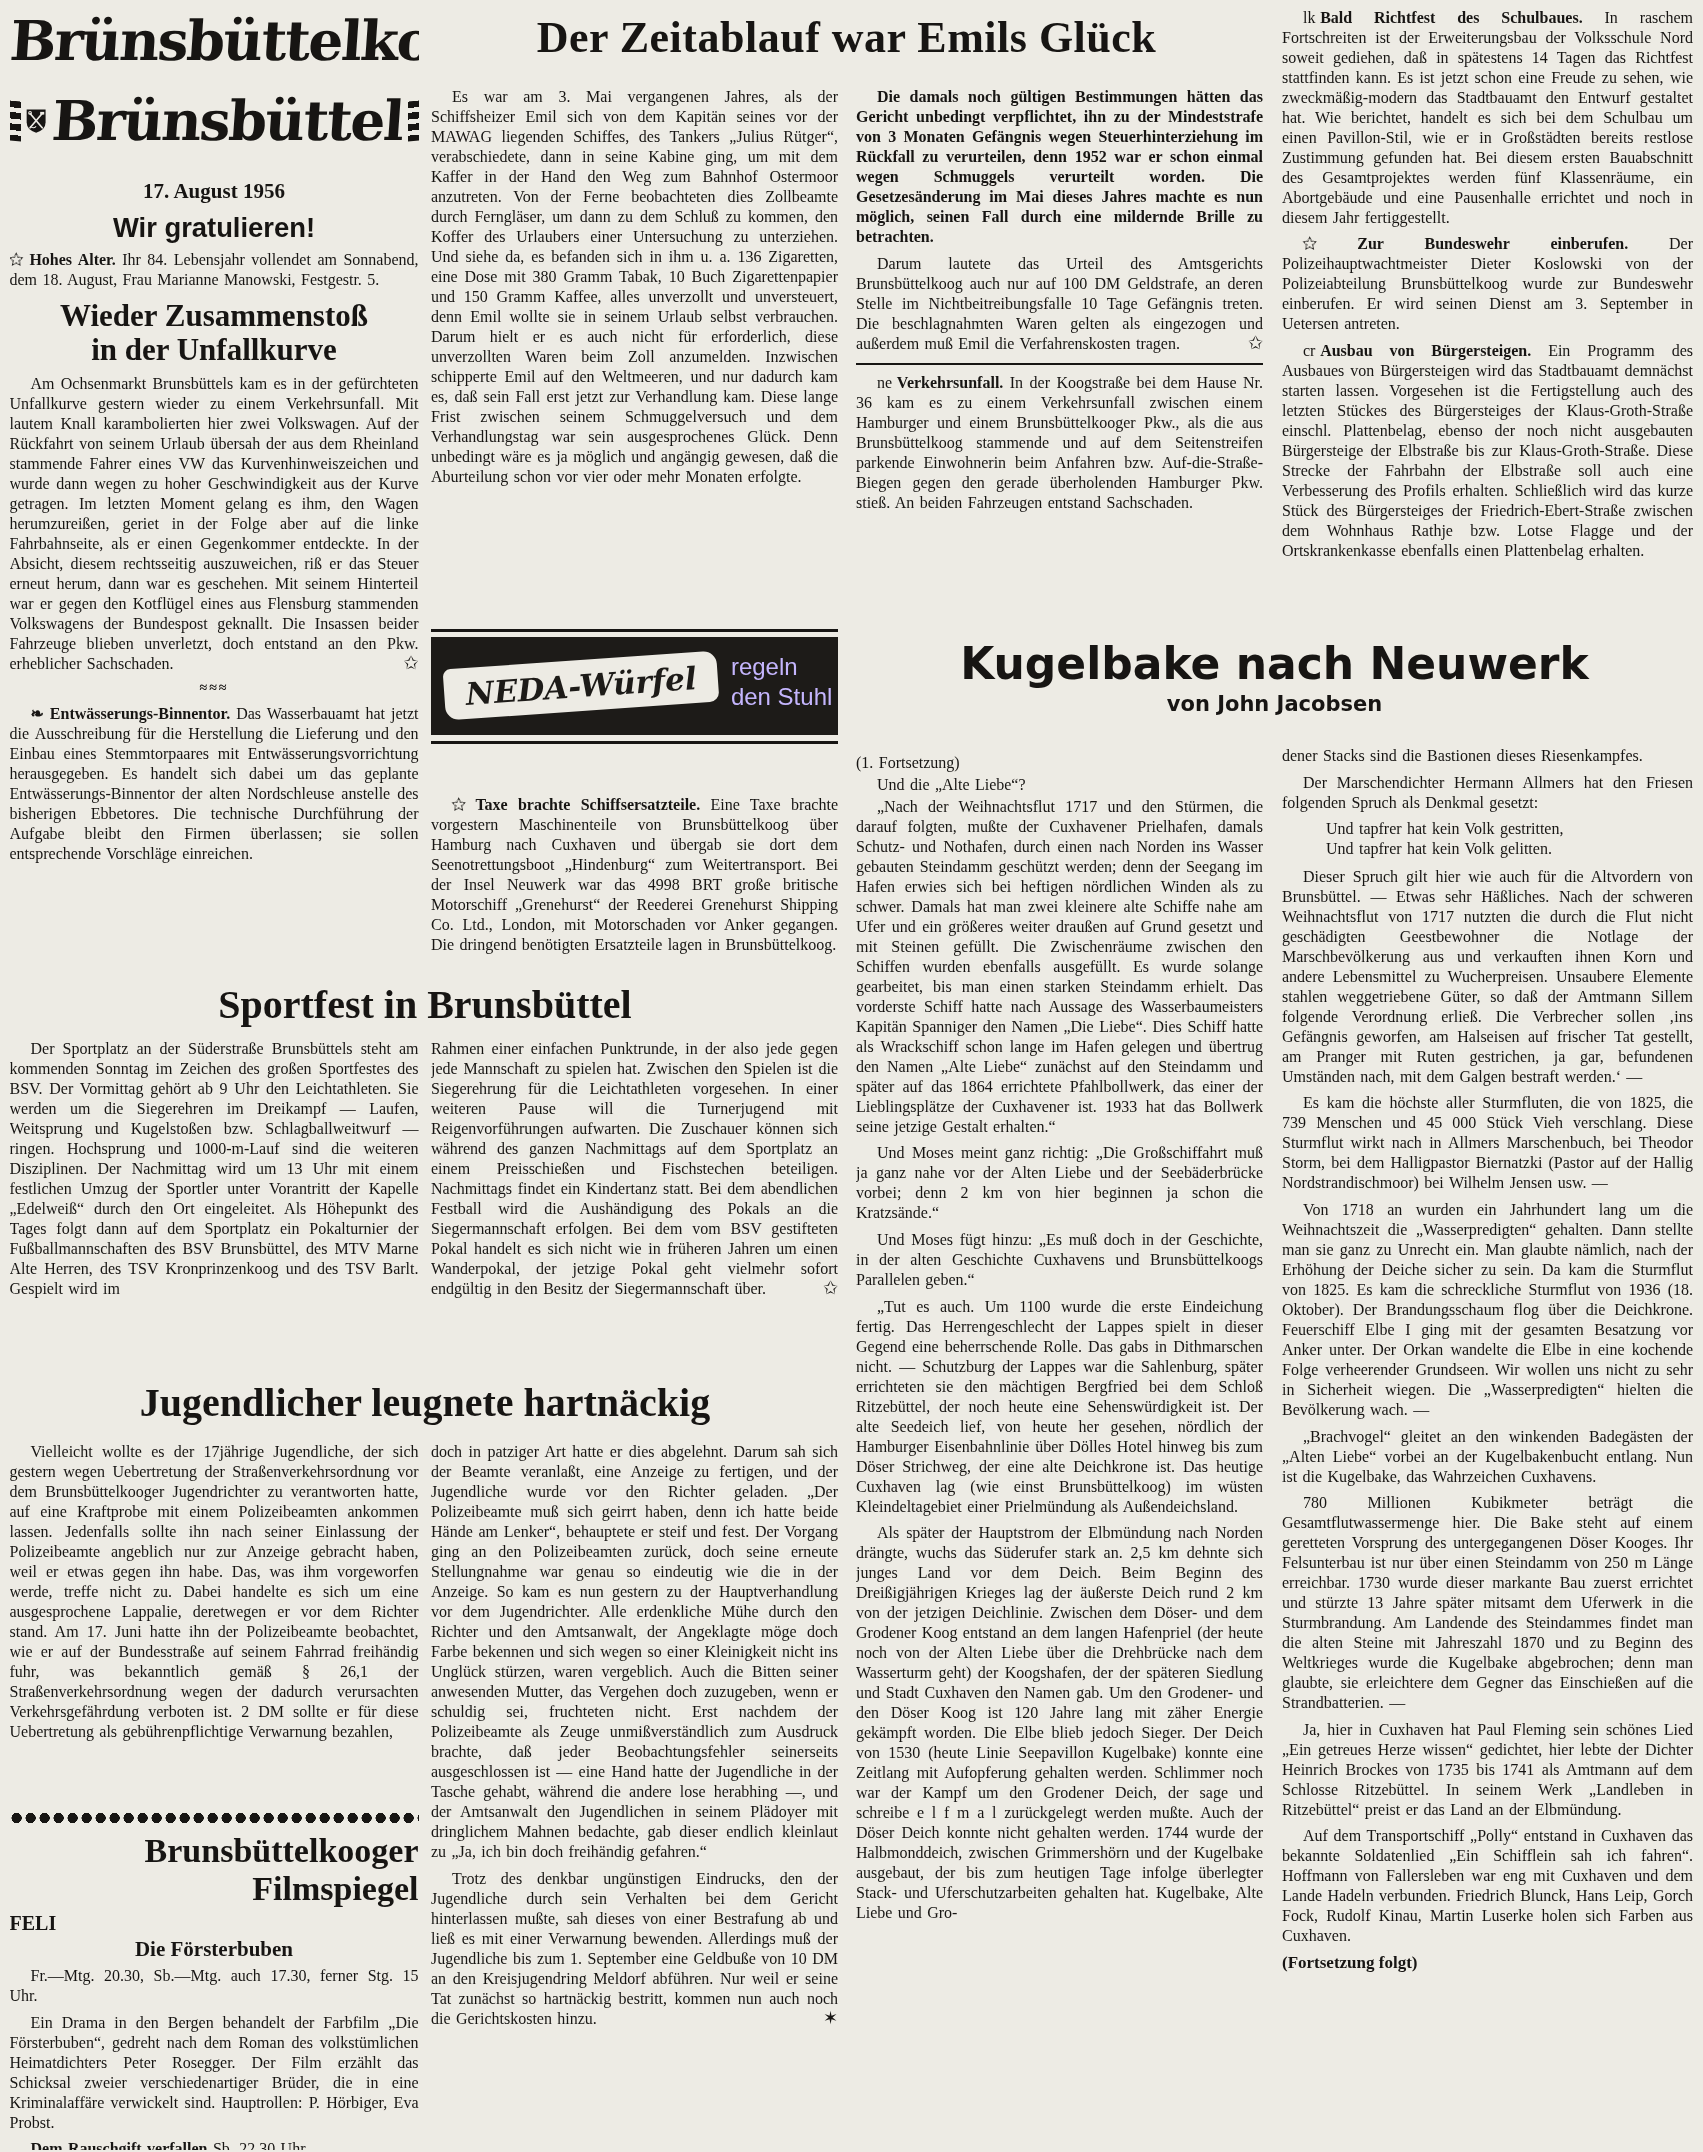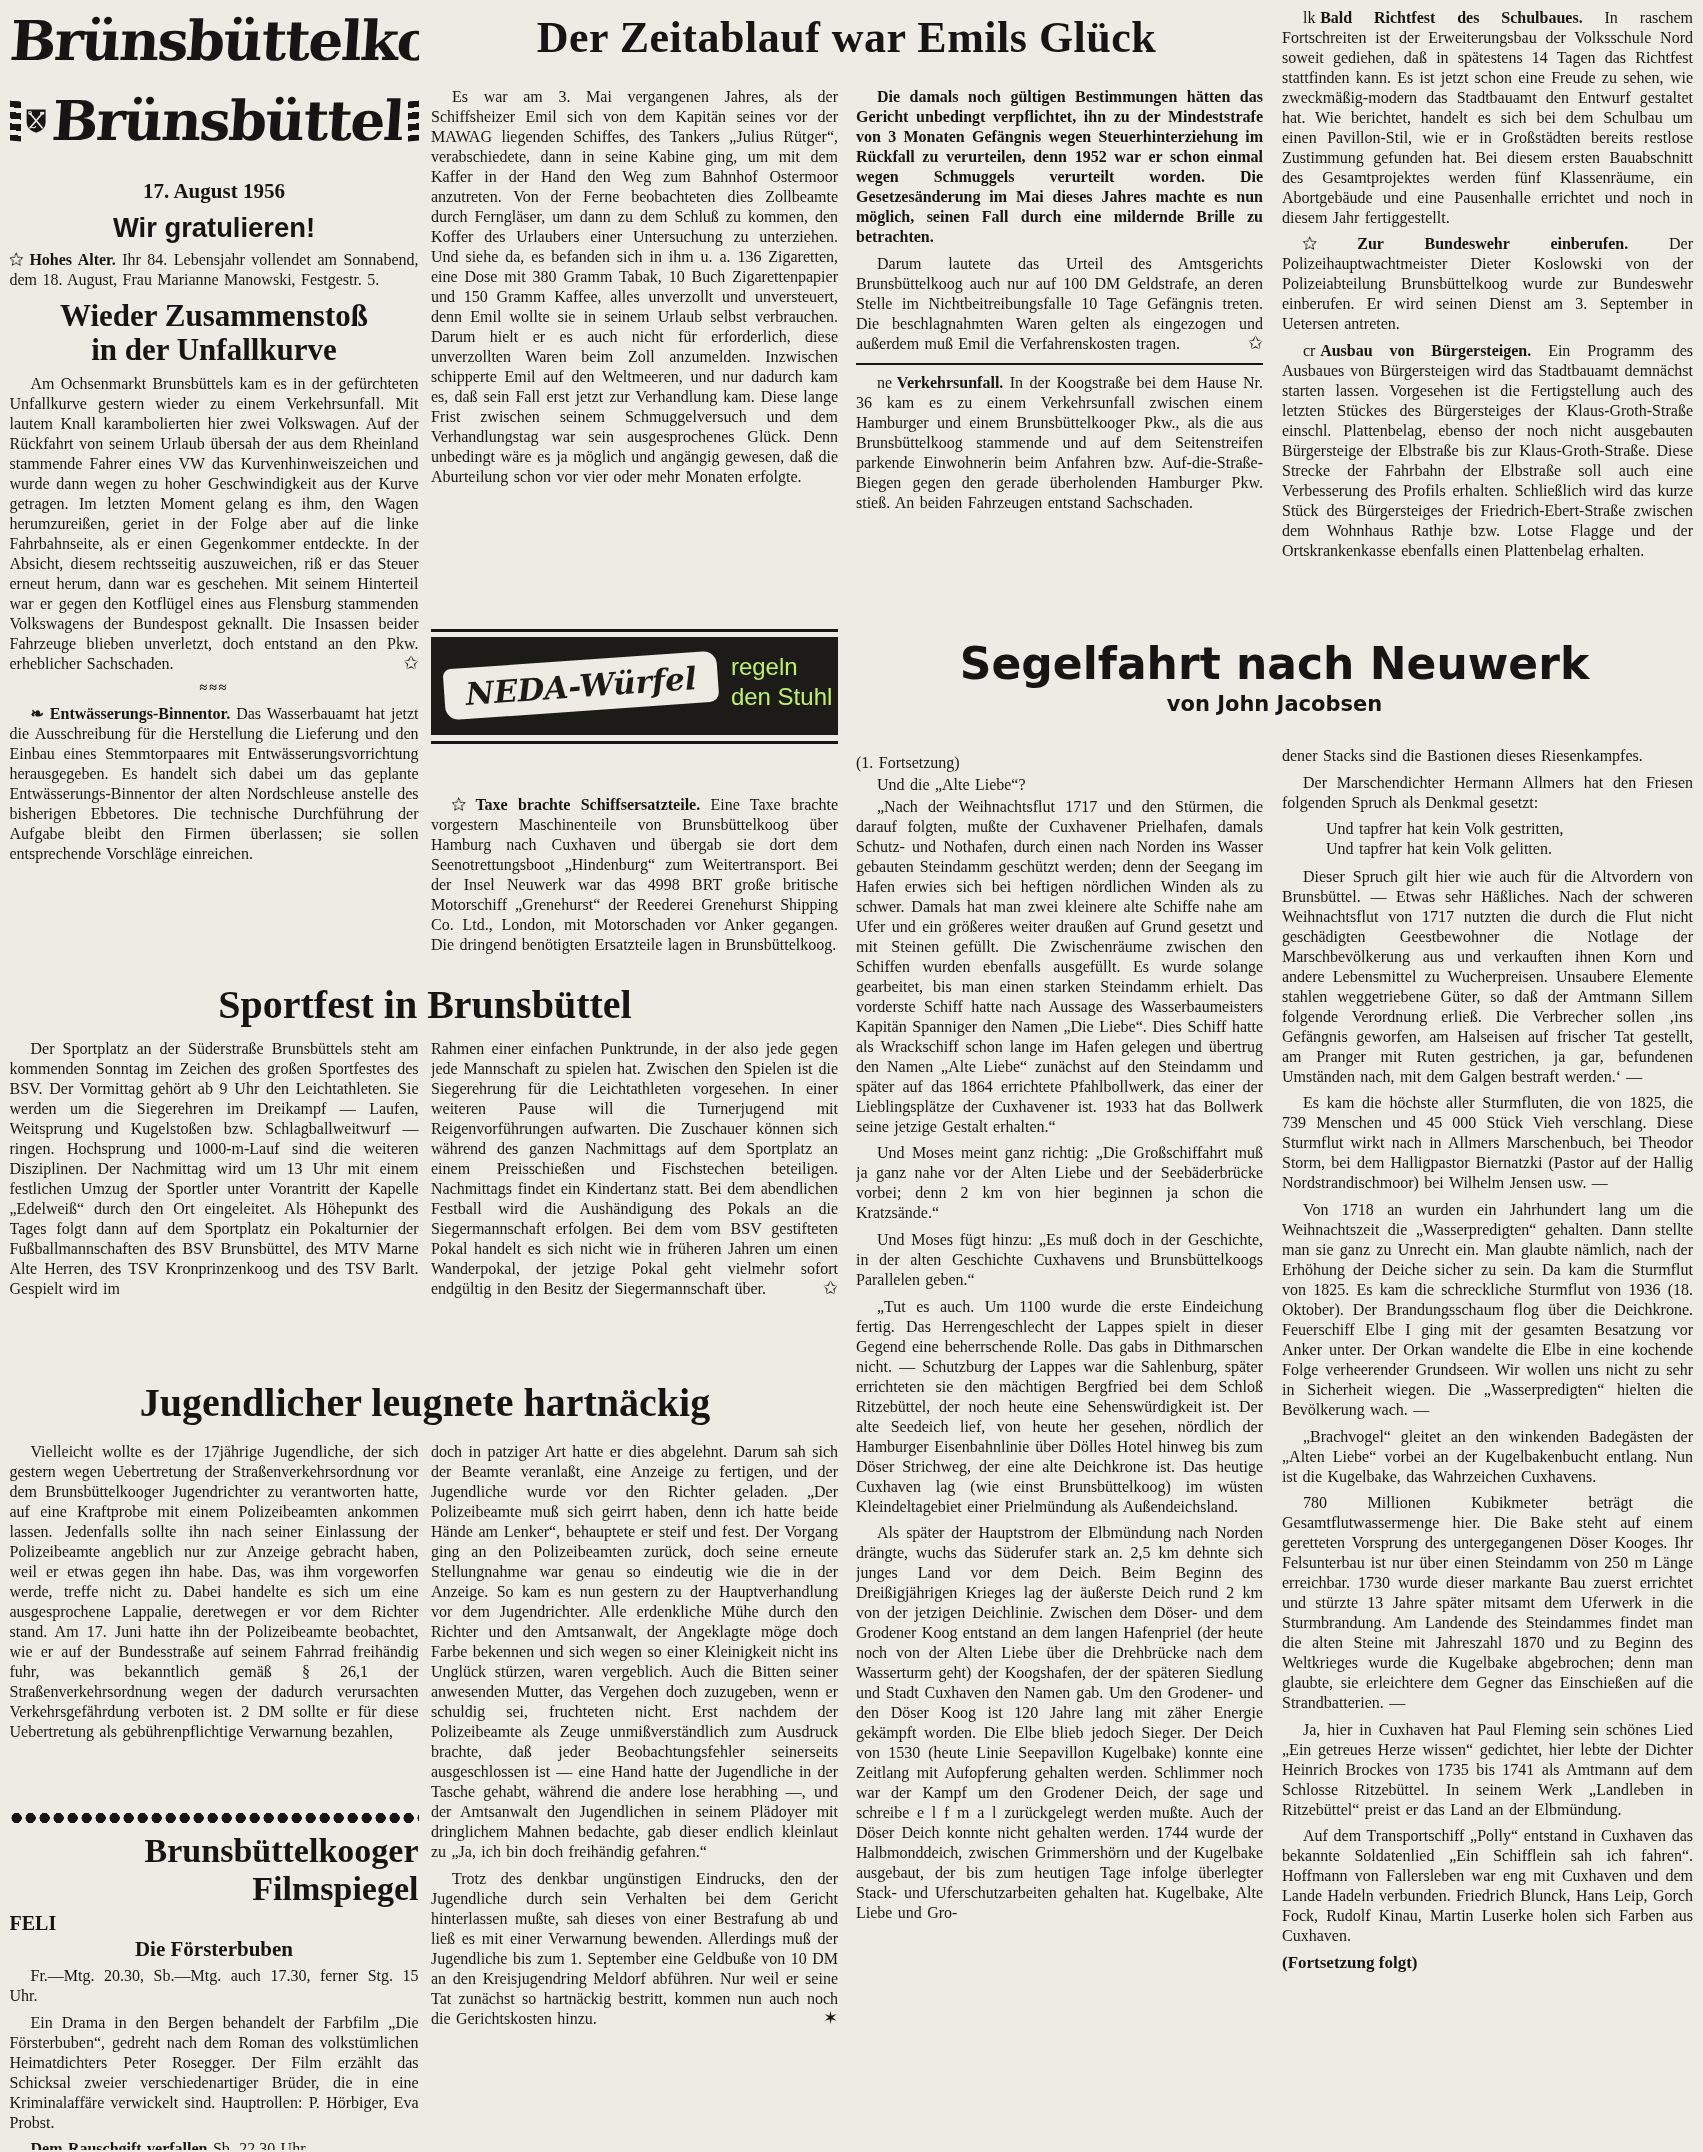--- a/index.html
+++ b/index.html
@@ -26,21 +26,21 @@
   .ribbon{width:42px;height:40px;background:repeating-linear-gradient(180deg,#171513 0 6.6px,transparent 6.6px 11.4px);}
   .r-left{transform:skewY(6deg);}
   .r-right{transform:skewY(-6deg);}
   .date{font-weight:700;font-size:21px;text-align:center;margin-top:9.5px;}
   .rule{border-top:3.8px solid #171513;margin:5.7px 0;}
   .rule2{border-top:2.8px solid #171513;margin:9.5px 0 7.6px;}
   .neda{position:relative;background:#1d1b18;height:98px;margin:3.8px 0;}
   .neda-ribbon{position:absolute;left:13.2px;top:23px;width:274px;height:51px;background:#edebe4;
       transform:rotate(-4deg);border-radius:7.6px 13.2px 9.5px 13.2px;display:flex;align-items:center;justify-content:center;}
   .neda-brand{font-family:"DejaVu Serif",serif;font-style:italic;font-weight:700;font-size:31px;color:#1d1b18;white-space:nowrap;}
-  .neda-right{position:absolute;right:5.7px;top:15px;color:#bef264;font-family:"Liberation Sans",sans-serif;
+  .neda-right{position:absolute;right:5.7px;top:15px;color:#c4b5fd;font-family:"Liberation Sans",sans-serif;
       font-size:24px;line-height:30px;text-align:left;}
   .poem{margin:3.8px 0 7.6px 44px;text-align:left;}
   .poem p{margin:0;text-align:left;}
   .chain{height:14px;margin:1.9px 0 3.8px;background:radial-gradient(circle 5.2px at 6.6px 7px,#171513 97%,transparent 100%);
          background-size:14px 14px;background-repeat:repeat-x;}
   .squig{text-align:center;font-weight:700;letter-spacing:1.9px;margin:1.9px 0 7.6px;font-size:14px;}
   .feli{font-weight:700;font-size:20px;margin:1.9px 0;text-align:left;}
   .filmtitle{font-weight:700;font-size:21px;text-align:center;margin:0 0 3.8px;}
   .fortsetzung{font-weight:700;font-size:17px;margin-top:1.9px;}
   .clip{overflow:hidden;}
@@ -142,21 +142,21 @@
     <div class="center" style="font-size:17px;">✱</div>
   </div>
 
   <div class="abs clip" style="left:1282px;top:7.6px;width:411px;height:632px;">
     <p class="ind"><span class="prefix">lk</span><b class="lead">Bald Richtfest des Schulbaues.</b> <span>In raschem Fortschreiten ist der Erweiterungsbau der Volksschule Nord soweit gediehen, daß in spätestens 14 Tagen das Richtfest stattfinden kann. Es ist jetzt schon eine Freude zu sehen, wie zweckmäßig-modern das Stadtbauamt den Entwurf gestaltet hat. Wie berichtet, handelt es sich bei dem Schulbau um einen Pavillon-Stil, wie er in Großstädten bereits restlose Zustimmung gefunden hat. Bei diesem ersten Bauabschnitt des Gesamtprojektes werden fünf Klassenräume, ein Abortgebäude und eine Pausenhalle errichtet und noch in diesem Jahr fertiggestellt.</span></p>
     <p class="ind"><b class="lead">✩ Zur Bundeswehr einberufen.</b> <span>Der Polizeihauptwachtmeister Dieter Koslowski von der Polizeiabteilung Brunsbüttelkoog wurde zur Bundeswehr einberufen. Er wird seinen Dienst am 3. September in Uetersen antreten.</span></p>
     <p class="ind"><span class="prefix">cr</span><b class="lead">Ausbau von Bürgersteigen.</b> <span>Ein Programm des Ausbaues von Bürgersteigen wird das Stadtbauamt demnächst starten lassen. Vorgesehen ist die Fertigstellung auch des letzten Stückes des Bürgersteiges der Klaus-Groth-Straße einschl. Plattenbelag, ebenso der noch nicht ausgebauten Bürgersteige der Elbstraße bis zur Klaus-Groth-Straße. Diese Strecke der Fahrbahn der Elbstraße soll auch eine Verbesserung des Profils erhalten. Schließlich wird das kurze Stück des Bürgersteiges der Friedrich-Ebert-Straße zwischen dem Wohnhaus Rathje bzw. Lotse Flagge und der Ortskrankenkasse ebenfalls einen Plattenbelag erhalten.</span></p>
   </div>
 
   <div class="abs" style="left:856px;top:642px;width:837px;">
-    <h2 class="h-segel">Segelfahrt nach Neuwerk</h2>
+    <h2 class="h-segel">Kugelbake nach Neuwerk</h2>
     <div class="byline">von John Jacobsen</div>
   </div>
 
   <div class="abs clip" style="left:856px;top:753px;width:407px;height:1395px;">
     <p style="text-align:left;margin-bottom:1.9px;">(1. Fortsetzung)</p>
     <p class="ind" style="margin-bottom:1.9px;">Und die „Alte Liebe“?</p>
     <p class="ind">„Nach der Weihnachtsflut 1717 und den Stürmen, die darauf folgten, mußte der Cuxhavener Prielhafen, damals Schutz- und Nothafen, durch einen nach Norden ins Wasser gebauten Steindamm geschützt werden; denn der Seegang im Hafen erwies sich bei heftigen nördlichen Winden als zu schwer. Damals hat man zwei kleinere alte Schiffe nahe am Ufer und ein größeres weiter draußen auf Grund gesetzt und mit Steinen gefüllt. Die Zwischenräume zwischen den Schiffen wurden ebenfalls ausgefüllt. Es wurde solange gearbeitet, bis man einen starken Steindamm erhielt. Das vorderste Schiff hatte nach Aussage des Wasserbaumeisters Kapitän Spanniger den Namen „Die Liebe“. Dies Schiff hatte als Wrackschiff schon lange im Hafen gelegen und übertrug den Namen „Alte Liebe“ zunächst auf den Steindamm und später auf das 1864 errichtete Pfahlbollwerk, das einer der Lieblingsplätze der Cuxhavener ist. 1933 hat das Bollwerk seine jetzige Gestalt erhalten.“</p>
     <p class="ind">Und Moses meint ganz richtig: „Die Großschiffahrt muß ja ganz nahe vor der Alten Liebe und der Seebäderbrücke vorbei; denn 2 km von hier beginnen ja schon die Kratzsände.“</p>
     <p class="ind">Und Moses fügt hinzu: „Es muß doch in der Geschichte, in der alten Geschichte Cuxhavens und Brunsbüttelkoogs Parallelen geben.“</p>
     <p class="ind">„Tut es auch. Um 1100 wurde die erste Eindeichung fertig. Das Herrengeschlecht der Lappes spielt in dieser Gegend eine beherrschende Rolle. Das gabs in Dithmarschen nicht. — Schutzburg der Lappes war die Sahlenburg, später errichteten sie den mächtigen Bergfried bei dem Schloß Ritzebüttel, der noch heute eine Sehenswürdigkeit ist. Der alte Seedeich lief, von heute her gesehen, nördlich der Hamburger Eisenbahnlinie über Dölles Hotel hinweg bis zum Döser Strichweg, der eine alte Deichkrone ist. Das heutige Cuxhaven lag (wie einst Brunsbüttelkoog) im wüsten Kleindeltagebiet einer Prielmündung als Außendeichsland.</p>

